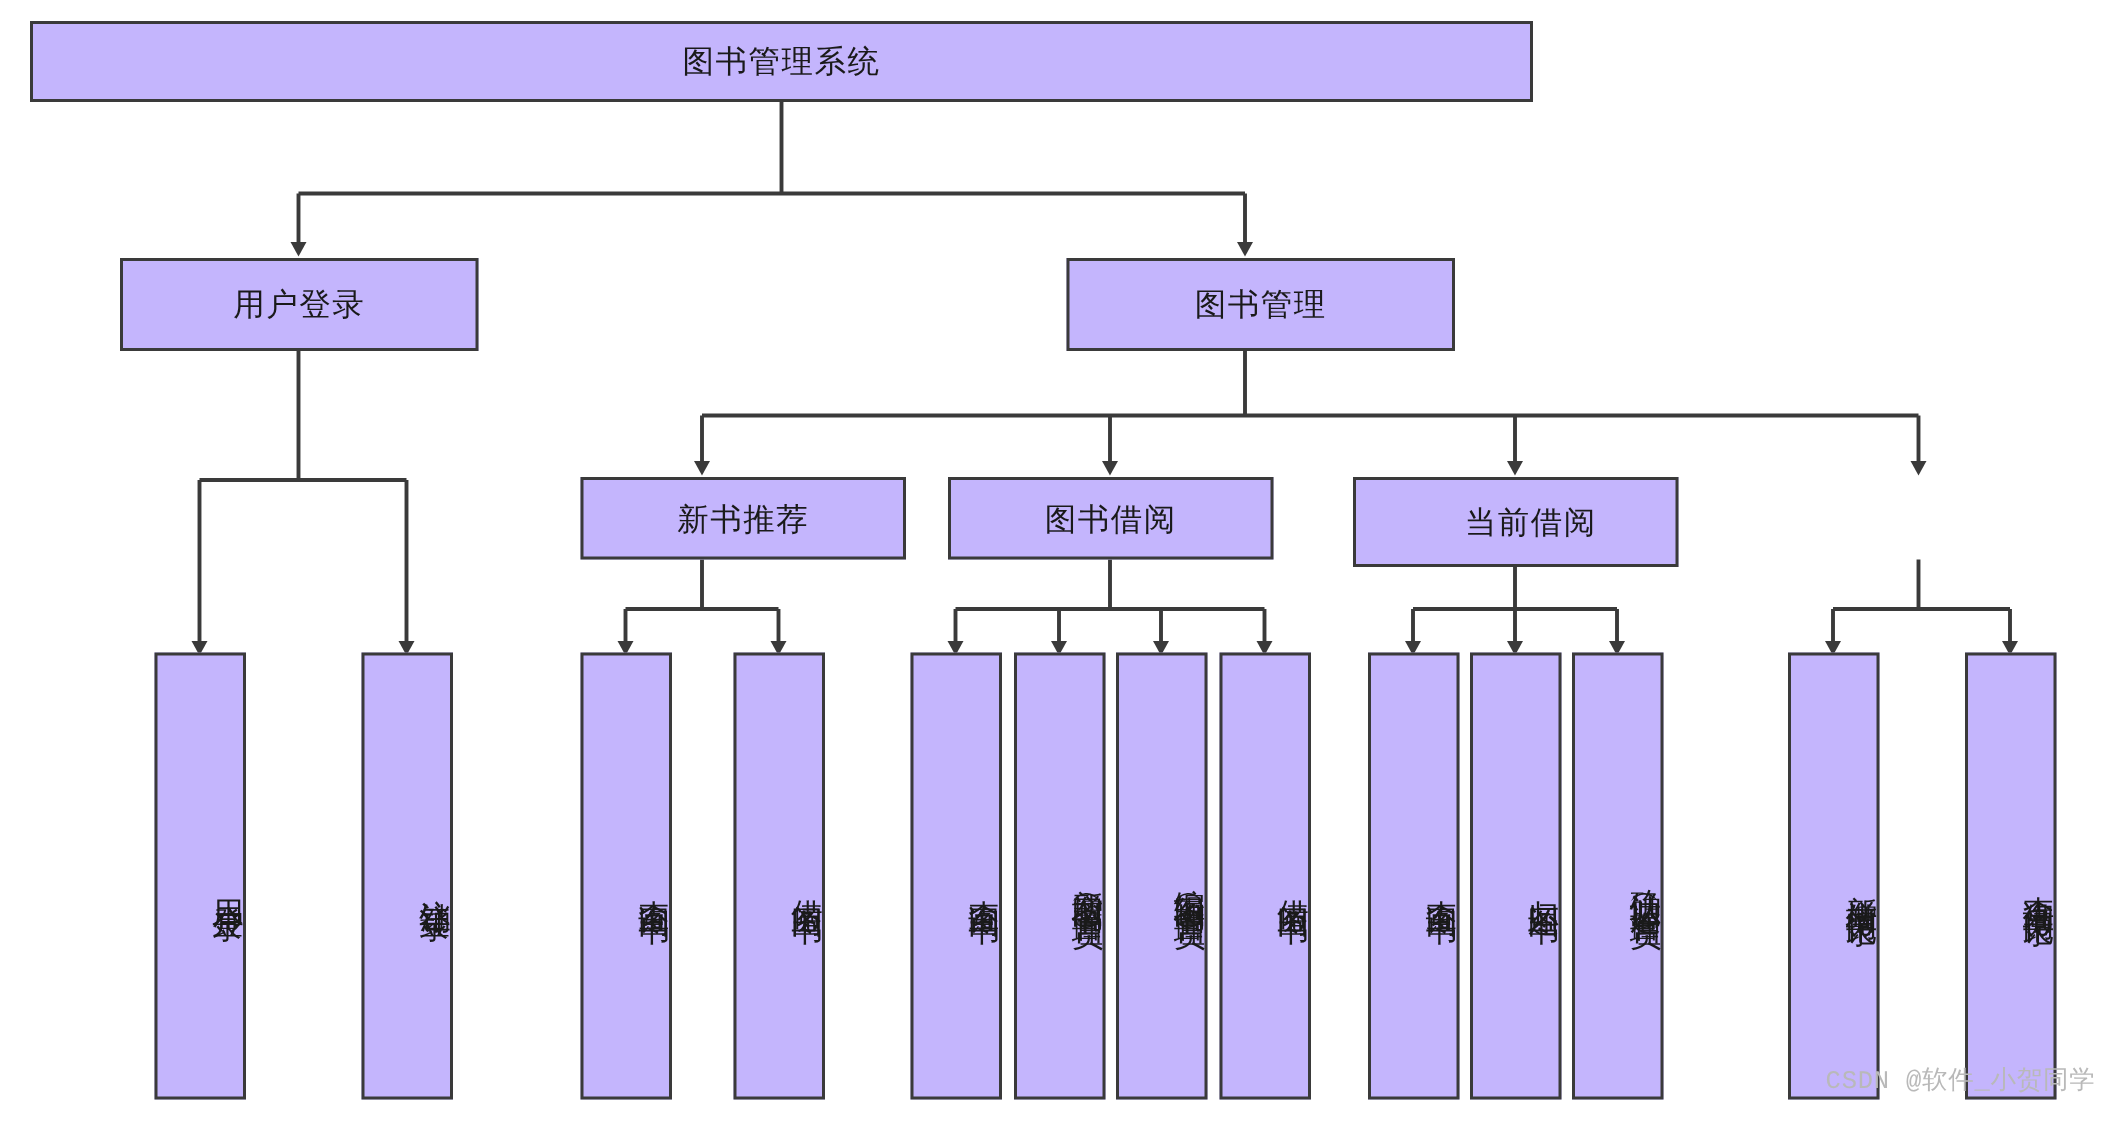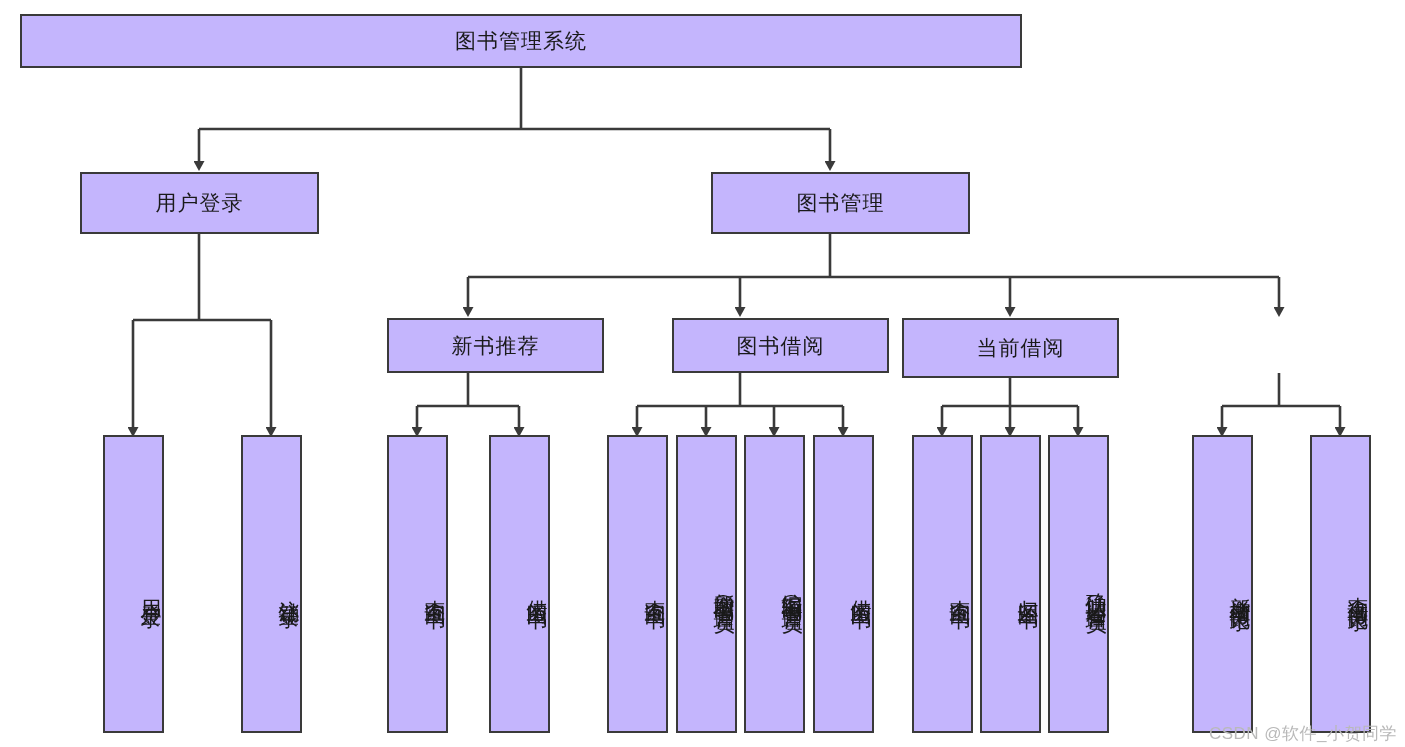--- a/index.html
+++ b/index.html
@@ -50,25 +50,26 @@
     justify-content: center;
   }
   .node.vert .vlabel {
     writing-mode: vertical-rl;
     text-orientation: upright;
     white-space: nowrap;
   }
   .watermark {
     position: absolute;
     right: 8px;
-    bottom: 2px;
+    bottom: 16px;
     font-size: 17px;
     color: #b9b9b9;
     letter-spacing: 0.5px;
     white-space: nowrap;
+    font-family: Liberation Mono, monospace;
   }
 </style>
 </head>
 <body>
 
 <div id="canvas">
 
   <svg id="wires" viewBox="0 0 1405 747">
     <defs>
       <marker id="arrow" markerWidth="10" markerHeight="11" refX="1" refY="5.5" orient="auto" markerUnits="userSpaceOnUse">
@@ -126,21 +127,21 @@
   <div class="node horiz" style="left:80px; top:172px; width:239px; height:62px;">
     <span>用户登录</span>
   </div>
   <div class="node horiz" style="left:711px; top:172px; width:259px; height:62px;">
     <span>图书管理</span>
   </div>
 
   <div class="node horiz" style="left:360px; top:318px; width:217px; height:55px;margin-left:27px;">
     <span>新书推荐</span>
   </div>
-  <div class="node horiz" style="left:632px; top:318px; width:217px; height:55px;margin-left:40px;">
+  <div class="node horiz" style="left:632px; top:318px; width:217px; height:55px;">
     <span>图书借阅</span>
   </div>
   <div class="node horiz" style="left:902px; top:318px; width:217px; height:60px;padding-left:20px;">
     <span>当前借阅</span>
   </div>
 
   <div class="node vert" style="left:103px; top:435px; width:61px; height:298px;">
     <span class="vlabel">用户登录</span>
   </div>
   <div class="node vert" style="left:241px; top:435px; width:61px; height:298px;">

